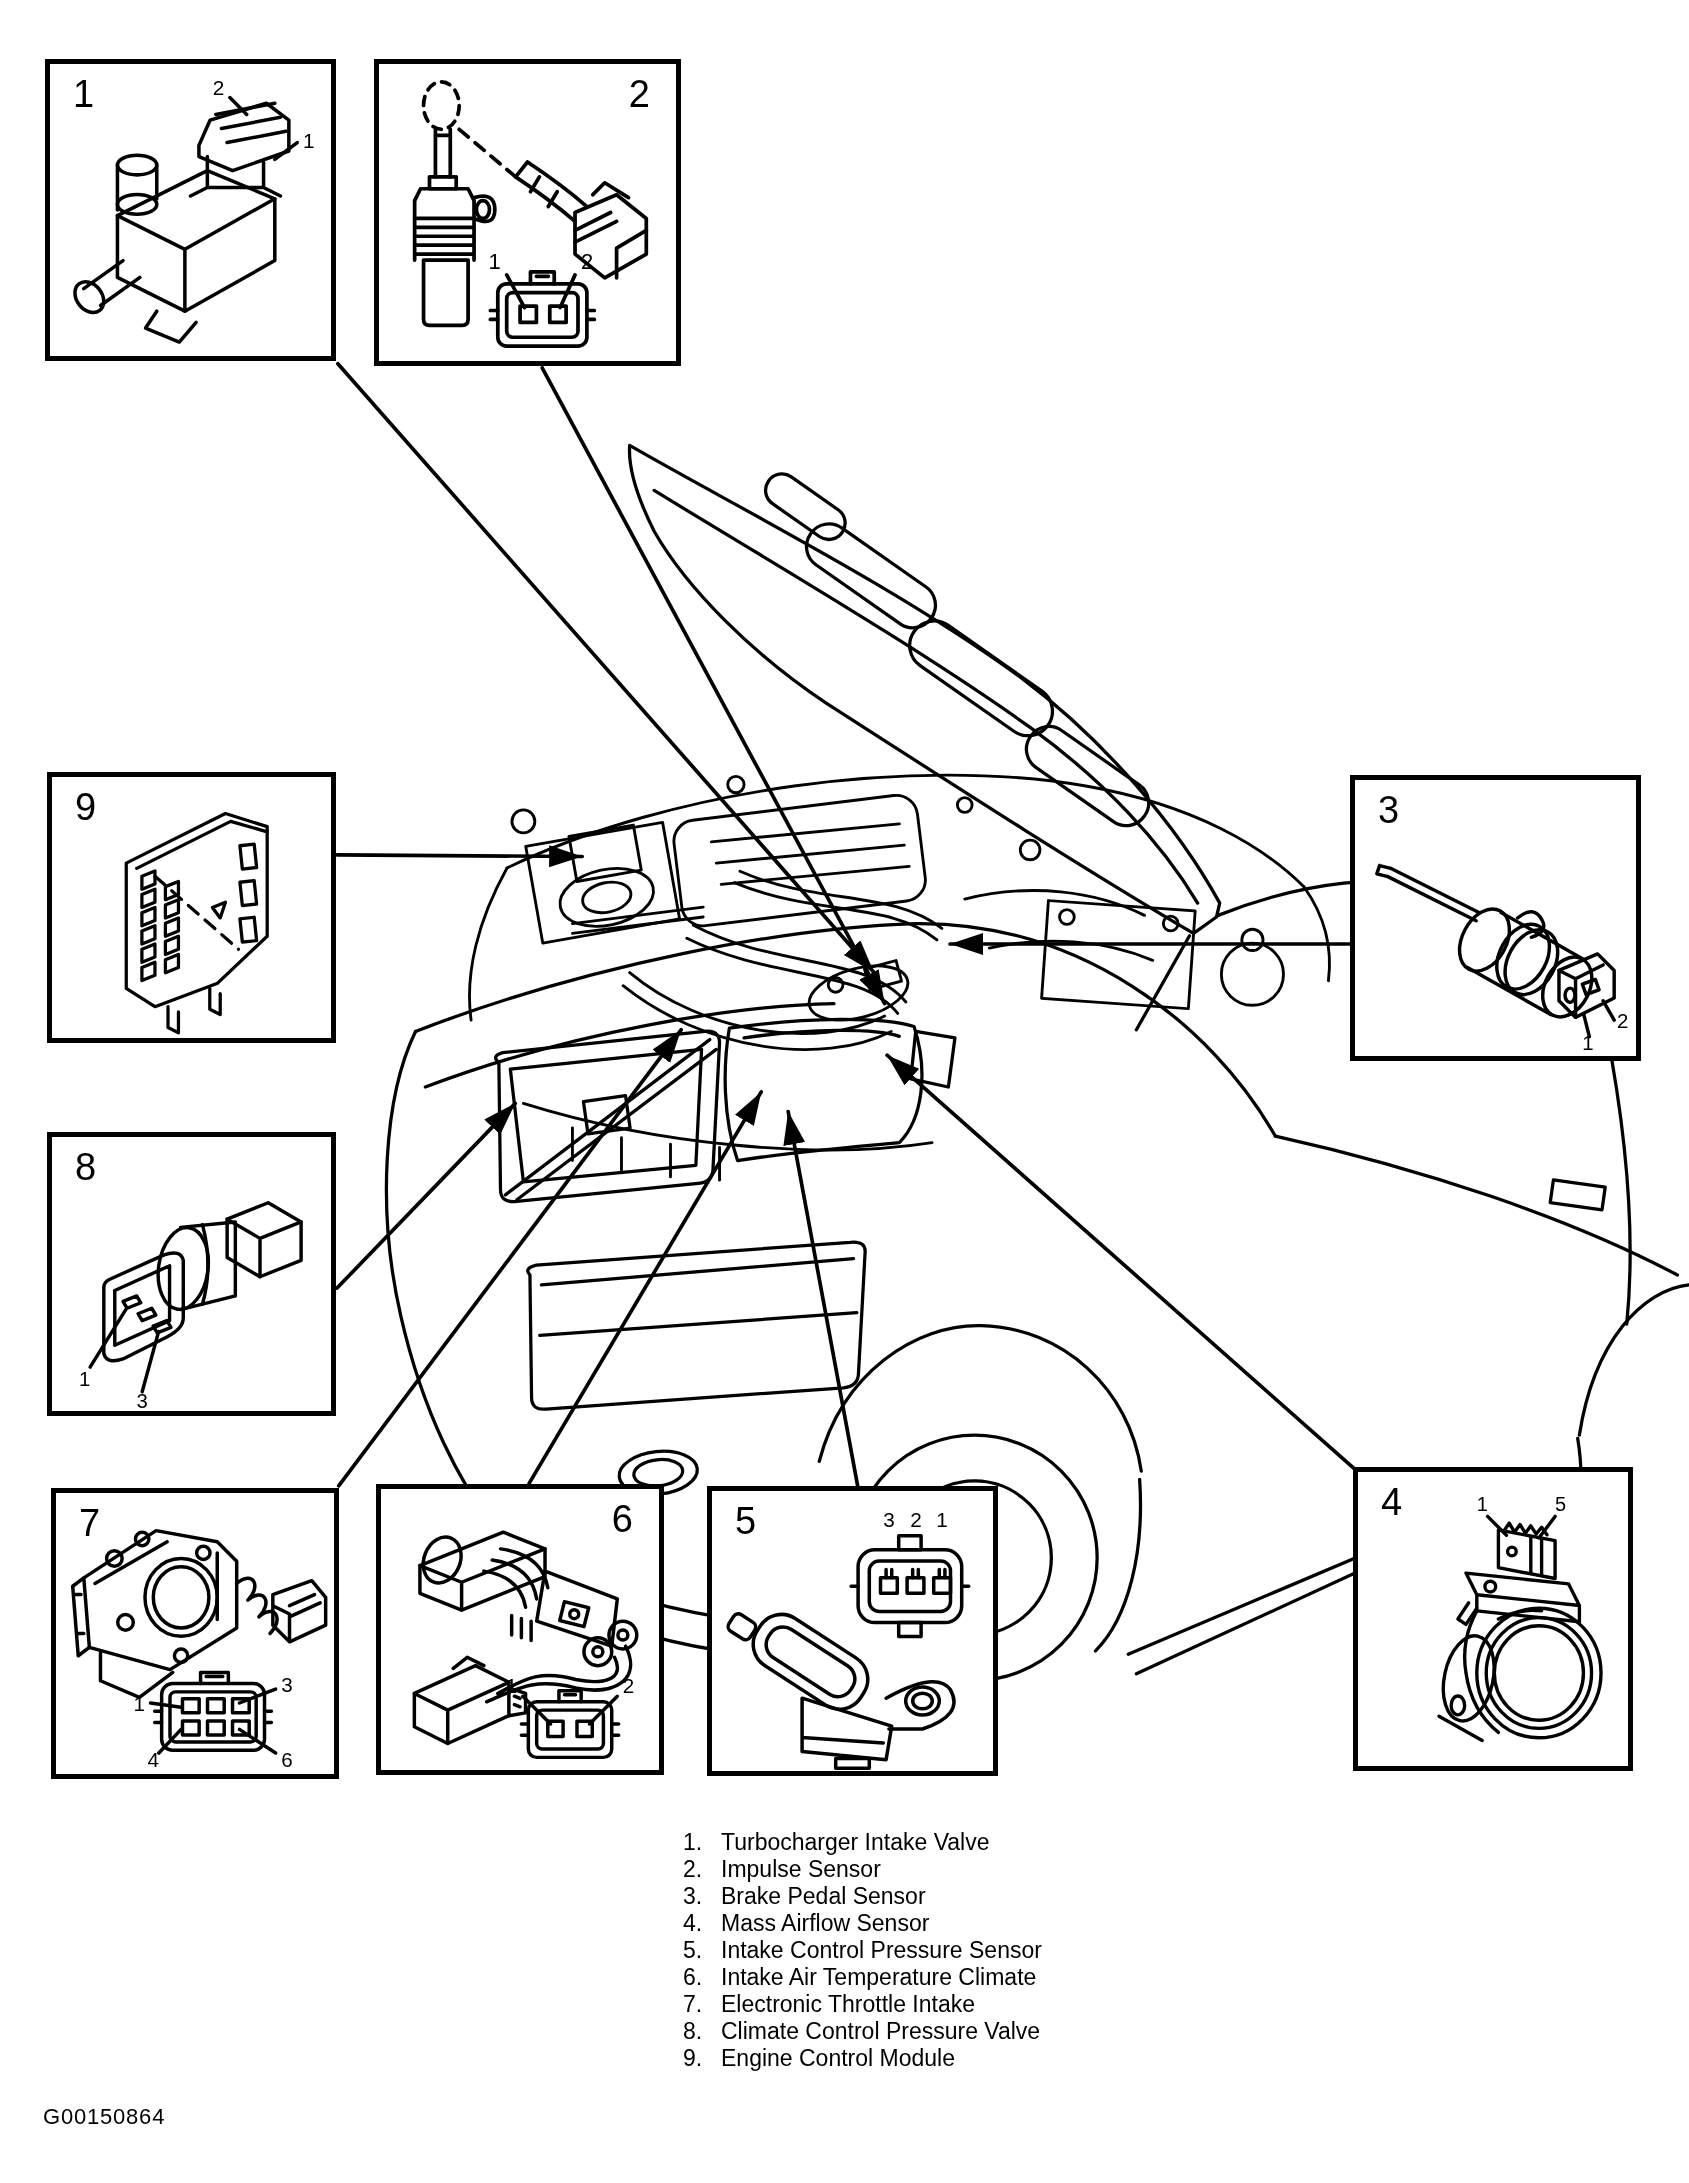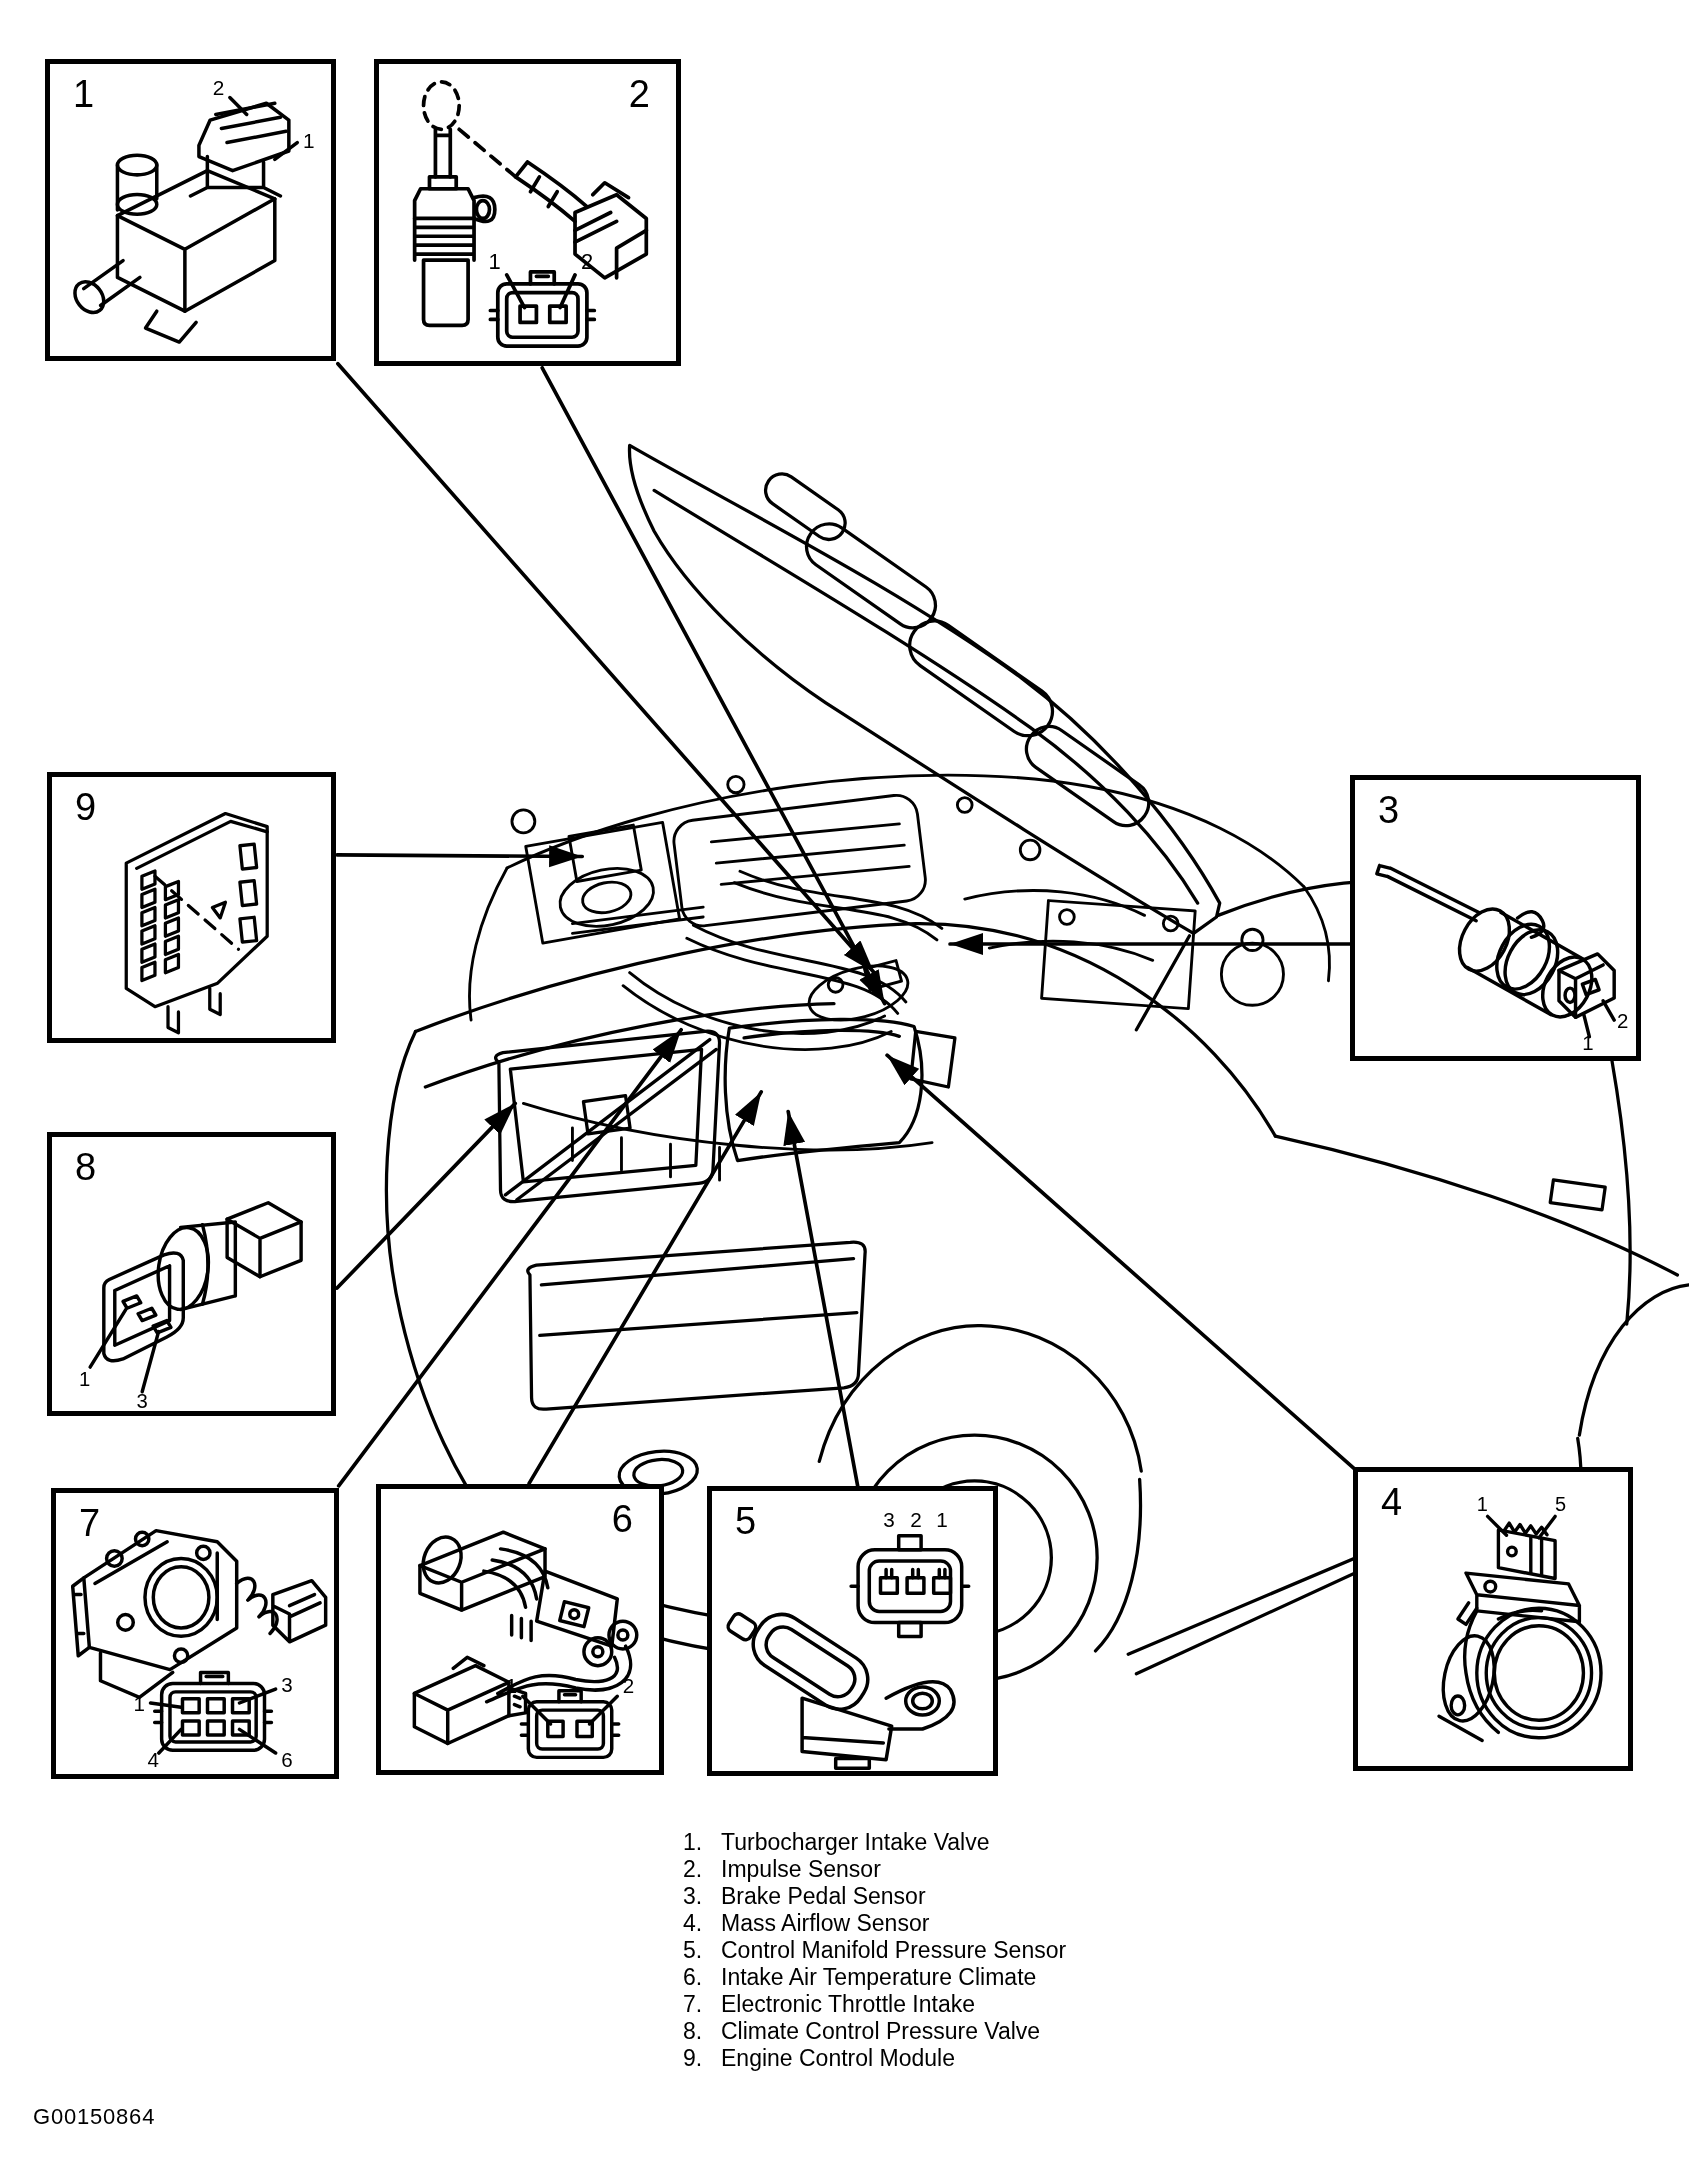--- a/index.html
+++ b/index.html
@@ -8,21 +8,21 @@
   .overlay{position:absolute;left:0;top:0;width:1690px;height:2183px;pointer-events:none}
   .callout{position:absolute;border:5.7px solid #000;background:#fff;box-sizing:border-box}
   .callout svg.part{position:absolute;left:0;top:0;width:100%;height:100%}
   .boxnum{position:absolute;top:11.4px;left:23px;font-size:38px;line-height:1;color:#000}
   .boxnum.tr{left:auto;right:26px}
   svg.part{fill:none;stroke:#000;stroke-width:1.25;stroke-linecap:round;stroke-linejoin:round}
   svg.part text{font-size:7.4px;fill:#000;stroke:none;font-family:"Liberation Sans",sans-serif}
   .legend{position:absolute;left:683px;top:1829px}
   .legend-row{display:flex;font-size:23px;line-height:27px;white-space:nowrap}
   .legend-row .n{width:38px;flex:none}
-  .figcode{position:absolute;left:33px;top:2104px;font-size:22px;letter-spacing:0.8px}
+  .figcode{position:absolute;left:43px;top:2104px;font-size:22px;letter-spacing:0.8px}
 </style>
 </head>
 <body>
 
 <div class="figure">
 
   <svg class="overlay" viewBox="0 0 2067 2671">
     <defs>
       <marker id="arw" markerWidth="12" markerHeight="8" refX="9" refY="3" orient="auto" markerUnits="strokeWidth">
         <path d="M0,0 L9,3 L0,6 Z" fill="#000" stroke="none"></path>
@@ -352,21 +352,21 @@
     <div class="legend-row">
         <span class="n">3.</span>
         <span>Brake Pedal Sensor</span>
       </div>
     <div class="legend-row">
         <span class="n">4.</span>
         <span>Mass Airflow Sensor</span>
       </div>
     <div class="legend-row">
         <span class="n">5.</span>
-        <span>Control Manifold Pressure Sensor</span>
+        <span>Intake Control Pressure Sensor</span>
       </div>
     <div class="legend-row">
         <span class="n">6.</span>
         <span>Intake Air Temperature Climate</span>
       </div>
     <div class="legend-row">
         <span class="n">7.</span>
         <span>Electronic Throttle Intake</span>
       </div>
     <div class="legend-row">

